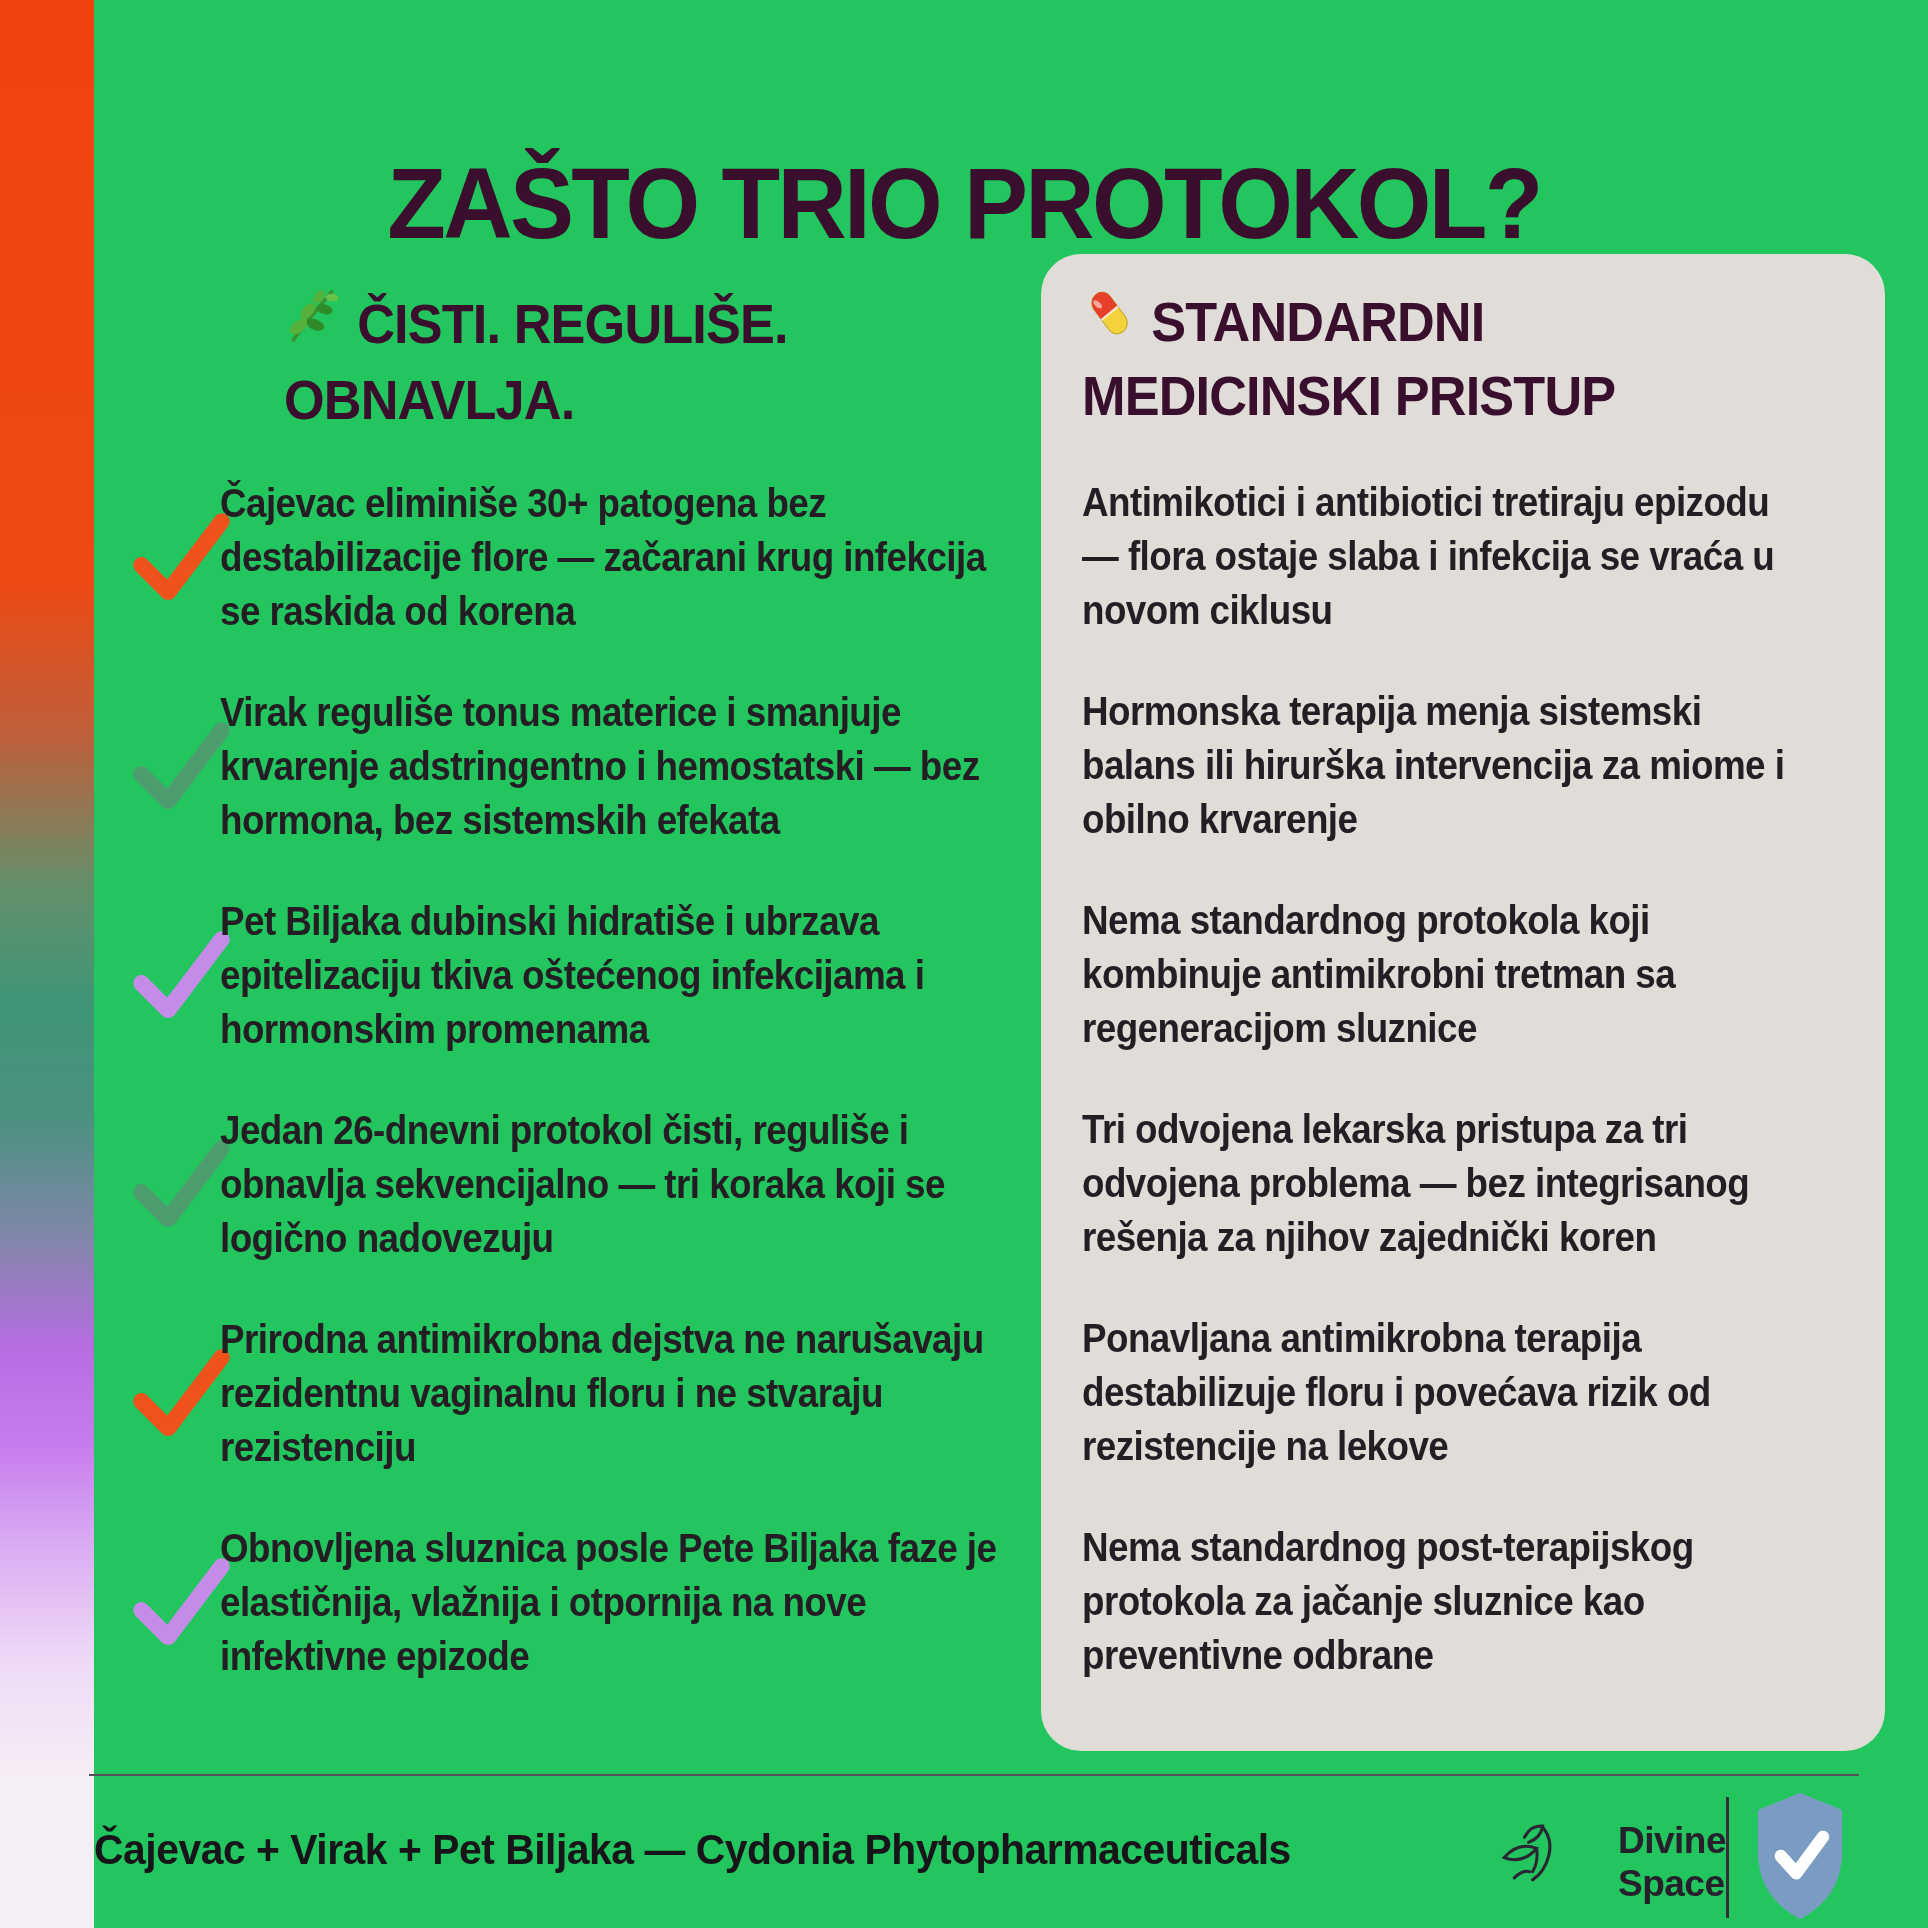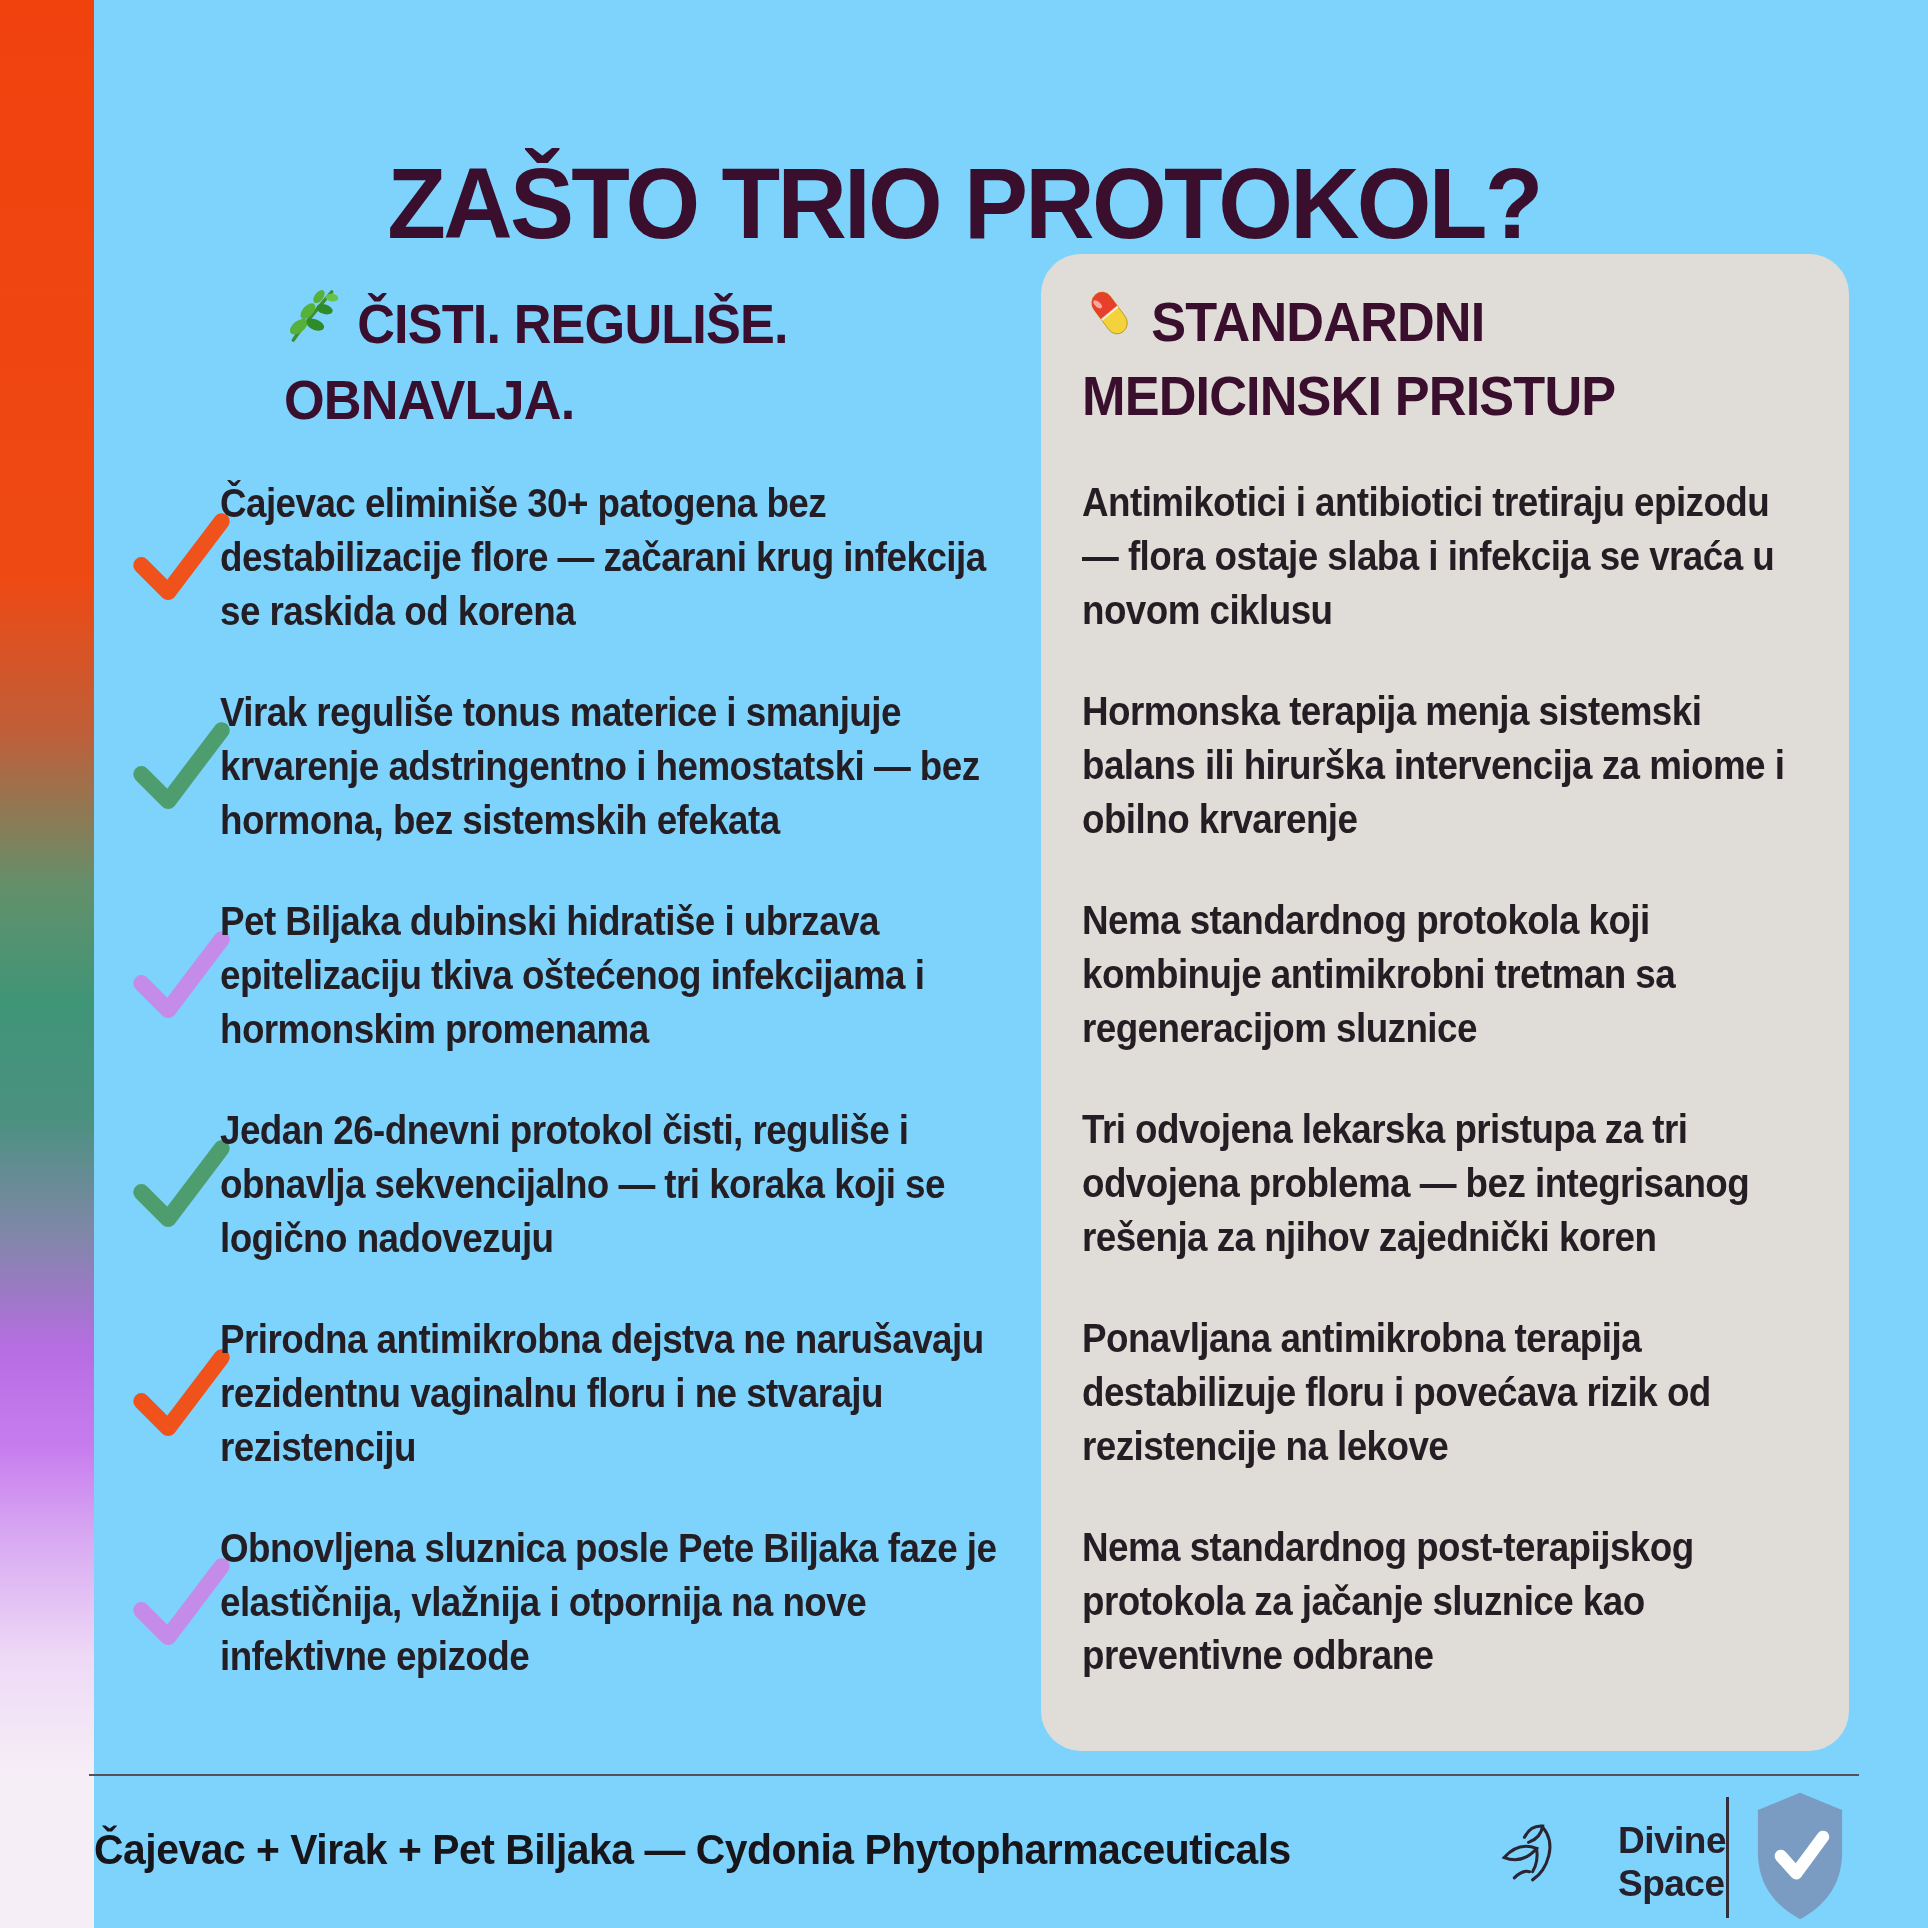--- a/index.html
+++ b/index.html
@@ -1,18 +1,18 @@
 <!DOCTYPE html>
 <html style="font-size:15px"><head>
 <meta charset="utf-8">
 <style>
   html,body{margin:0;padding:0;background:#cfc8d2;}
   .canvas{
     position:relative;width:1928px;height:1928px;overflow:hidden;
-    background:#7dd3fc;
+    background:#22c55e;
     font-family:"Liberation Sans", sans-serif;
     color:#231d23;
   }
   .gradient-bar{position:absolute;left:0;top:0;width:94px;height:1928px;}
   .page-title{
     position:absolute;left:0;top:79px;width:1928px;text-align:center;
     font-size:100px;font-weight:700;letter-spacing:-2.8px;
     transform:scaleX(.96);transform-origin:50% 0;
     white-space:nowrap;
   }
@@ -106,21 +106,21 @@
     </svg>
   </span>
 
   <div class="item-text left-item" style="top:476px;">Čajevac eliminiše 30+ patogena bez destabilizacije flore — začarani krug infekcija se raskida od korena</div>
   <div class="item-text left-item" style="top:685px;">Virak reguliše tonus materice i smanjuje krvarenje adstringentno i hemostatski — bez hormona, bez sistemskih efekata</div>
   <div class="item-text left-item" style="top:894px;">Pet Biljaka dubinski hidratiše i ubrzava epitelizaciju tkiva oštećenog infekcijama i hormonskim promenama</div>
   <div class="item-text left-item" style="top:1103px;">Jedan 26-dnevni protokol čisti, reguliše i obnavlja sekvencijalno — tri koraka koji se logično nadovezuju</div>
   <div class="item-text left-item" style="top:1312px;">Prirodna antimikrobna dejstva ne narušavaju rezidentnu vaginalnu floru i ne stvaraju rezistenciju</div>
   <div class="item-text left-item" style="top:1521px;">Obnovljena sluznica posle Pete Biljaka faze je elastičnija, vlažnija i otpornija na nove infektivne epizode</div>
 
-  <div class="card" style="background: rgb(224, 220, 215);">
+  <div class="card" style="background: rgb(224, 220, 215); padding-left: 36px;">
 
     <div class="col-heading" style="left: 41px; top: 30px; color: rgb(58, 15, 46);">
       <div class="hrow">
         <span class="heading-icon">
           <svg width="58" height="58" viewBox="0 0 64 64">
             <g transform="rotate(-38 32 32)">
               <rect x="20" y="6" width="24" height="52" rx="12" fill="#f3d23b" stroke="#b99a1e" stroke-width="1"></rect>
               <path d="M20 32 v-14 a12 12 0 0 1 24 0 v14 z" fill="#e63f2a"></path>
               <rect x="20" y="31" width="24" height="2.5" fill="#ffffff" opacity="0.75"></rect>
               <ellipse cx="27" cy="16" rx="3" ry="6" fill="#ffffff" opacity="0.55" transform="rotate(-12 27 16)"></ellipse>

